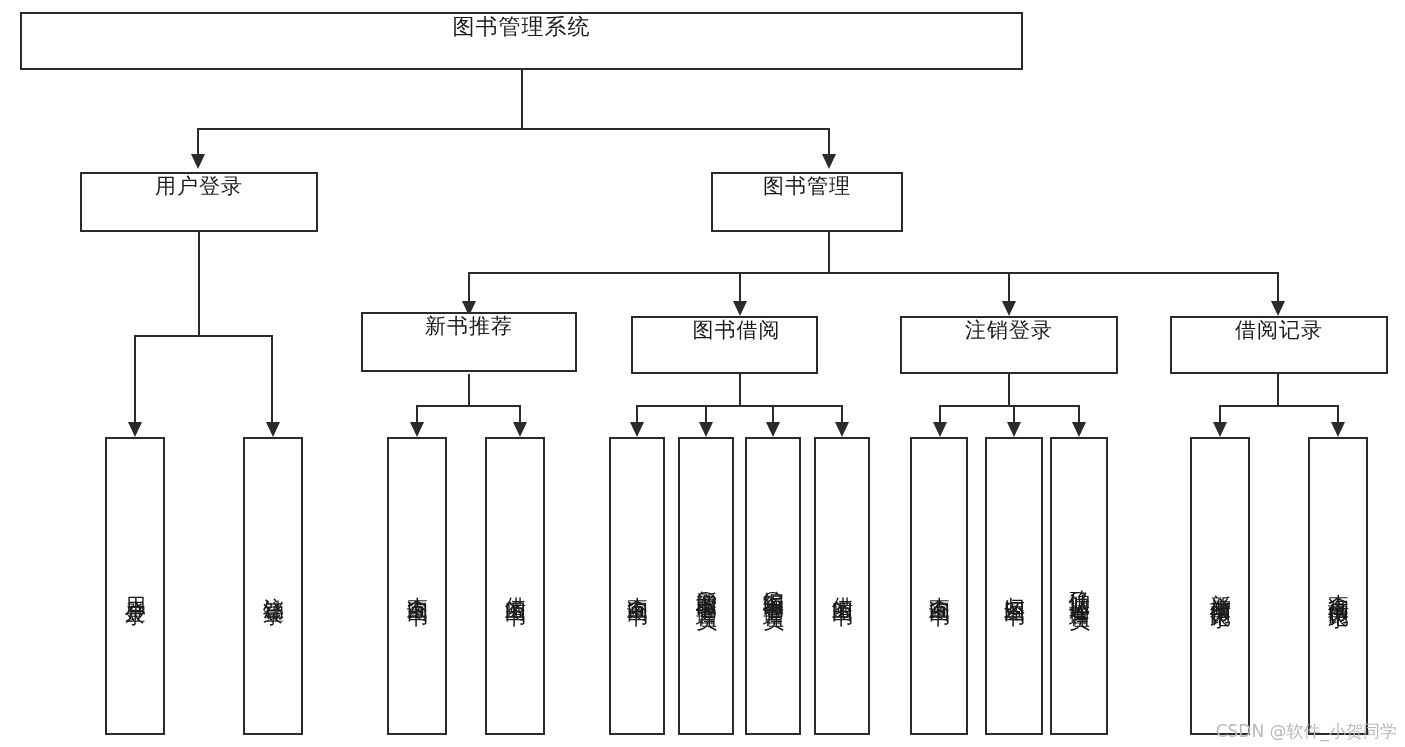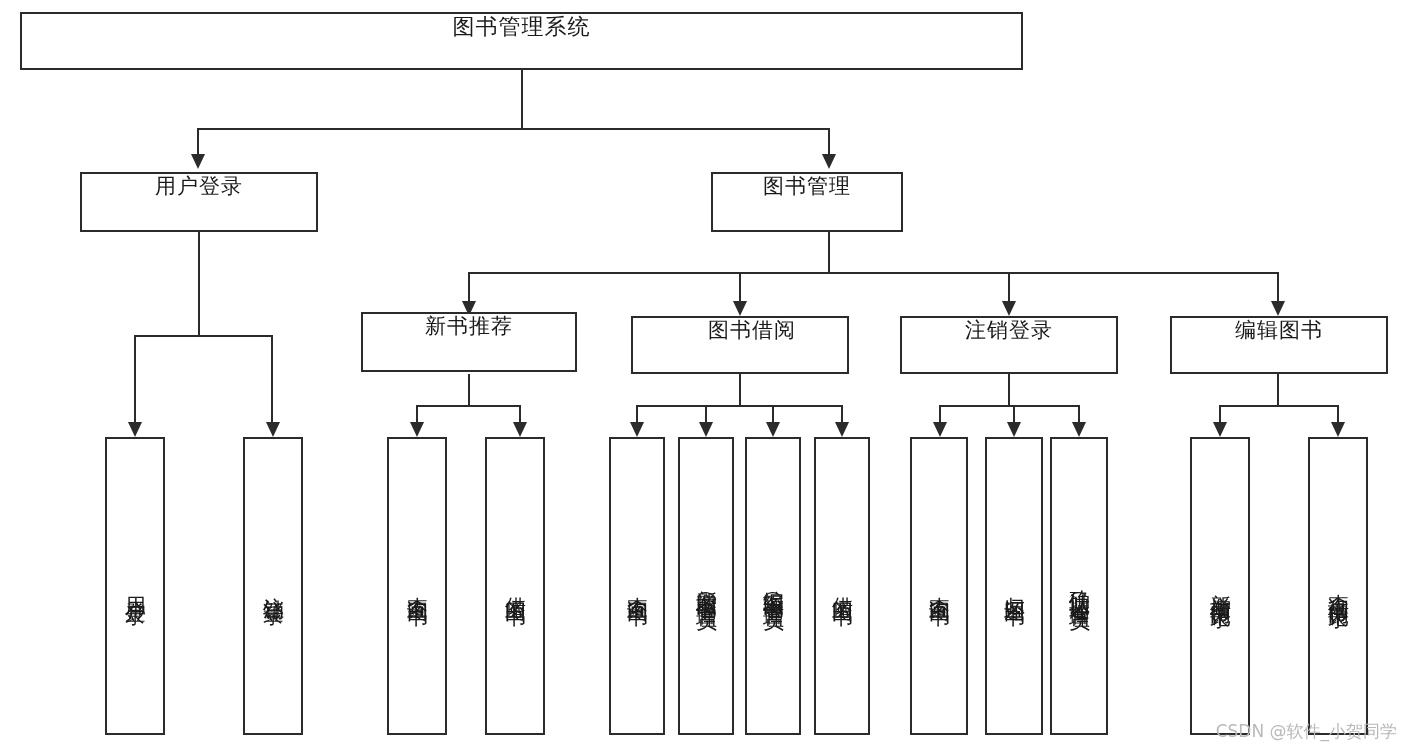--- a/index.html
+++ b/index.html
@@ -121,28 +121,28 @@
   <div class="ln v" style="left:1008px; top:272px; height:29px;"></div>
   <div class="ln v" style="left:1277px; top:272px; height:29px;"></div>
   <div class="arrow" style="left:462px; top:301px;"></div>
   <div class="arrow" style="left:733px; top:301px;"></div>
   <div class="arrow" style="left:1002px; top:301px;"></div>
   <div class="arrow" style="left:1271px; top:301px;"></div>
 
   <div class="node horiz" style="left:361px; top:312px; width:216px; height:60px;">
     <span class="label">新书推荐</span>
   </div>
-  <div class="node horiz" style="left:631px; top:316px; width:218px; height:58px;padding-left:24px;">
+  <div class="node horiz" style="left:631px; top:316px; width:187px; height:58px;padding-left:24px;">
     <span class="label">图书借阅</span>
   </div>
   <div class="node horiz" style="left:900px; top:316px; width:218px; height:58px;">
     <span class="label">注销登录</span>
   </div>
   <div class="node horiz" style="left:1170px; top:316px; width:218px; height:58px;">
-    <span class="label">编辑图书</span>
+    <span class="label">借阅记录</span>
   </div>
 
   <div class="ln v" style="left:468px; top:374px; height:31px;"></div>
   <div class="ln h" style="left:416px; top:405px; width:104px;"></div>
   <div class="ln v" style="left:416px; top:405px; height:17px;"></div>
   <div class="ln v" style="left:519px; top:405px; height:17px;"></div>
   <div class="arrow" style="left:410px; top:422px;"></div>
   <div class="arrow" style="left:513px; top:422px;"></div>
 
   <div class="ln v" style="left:739px; top:374px; height:31px;"></div>

